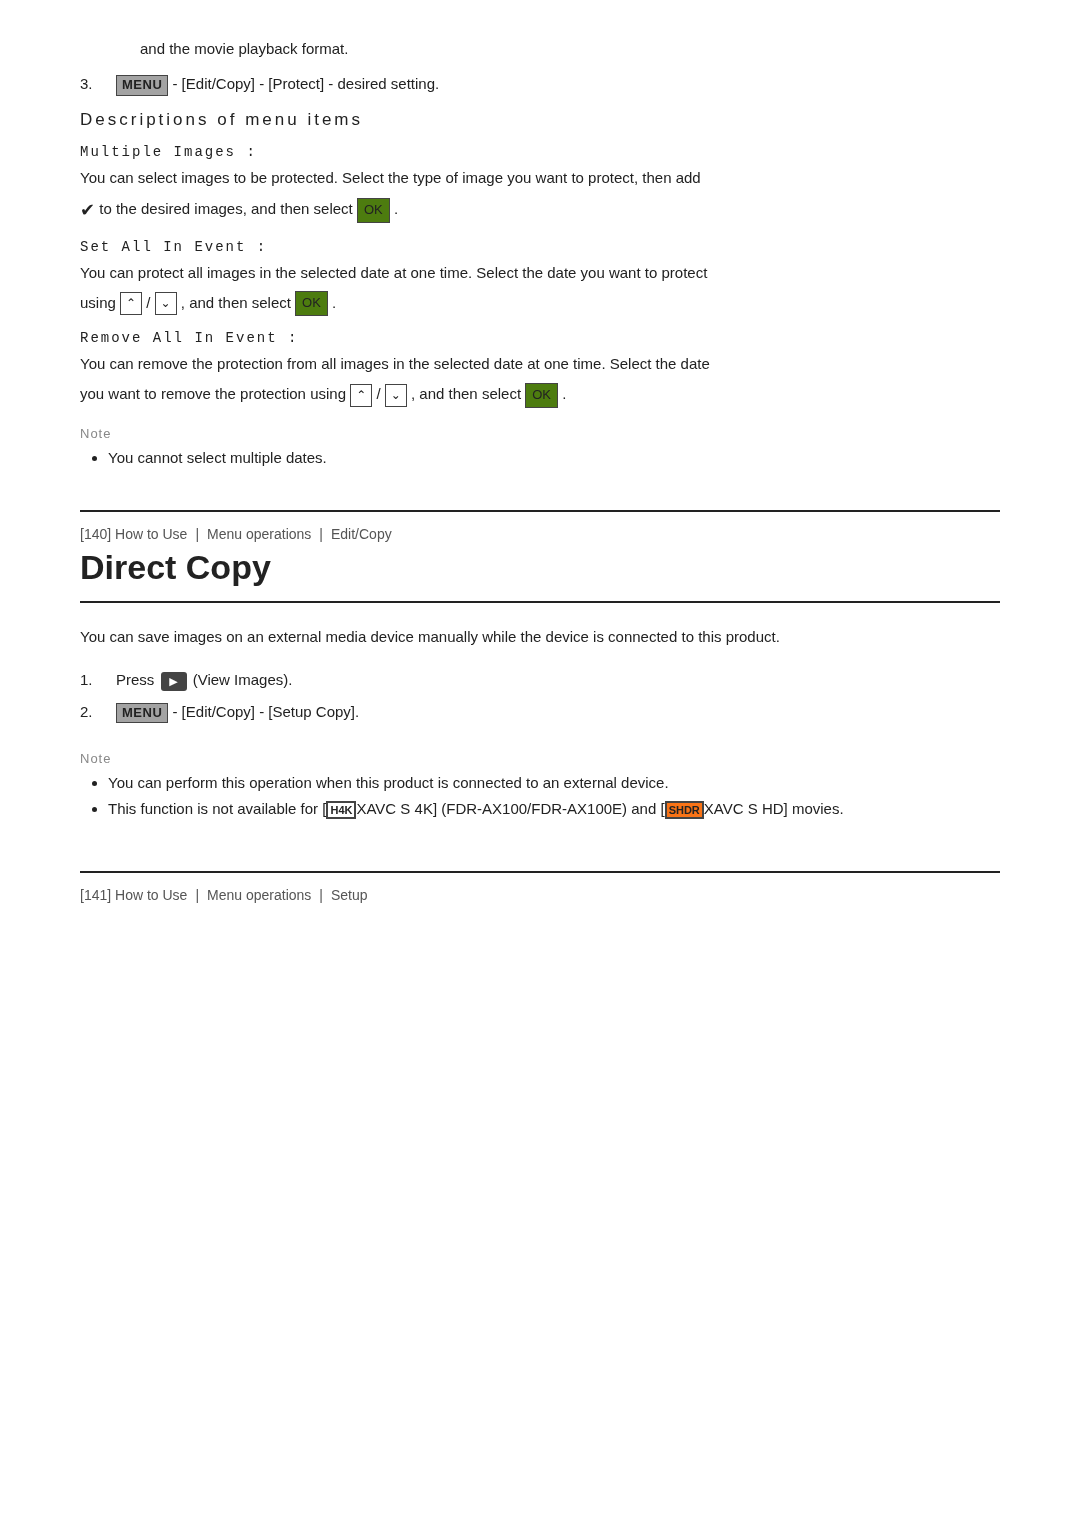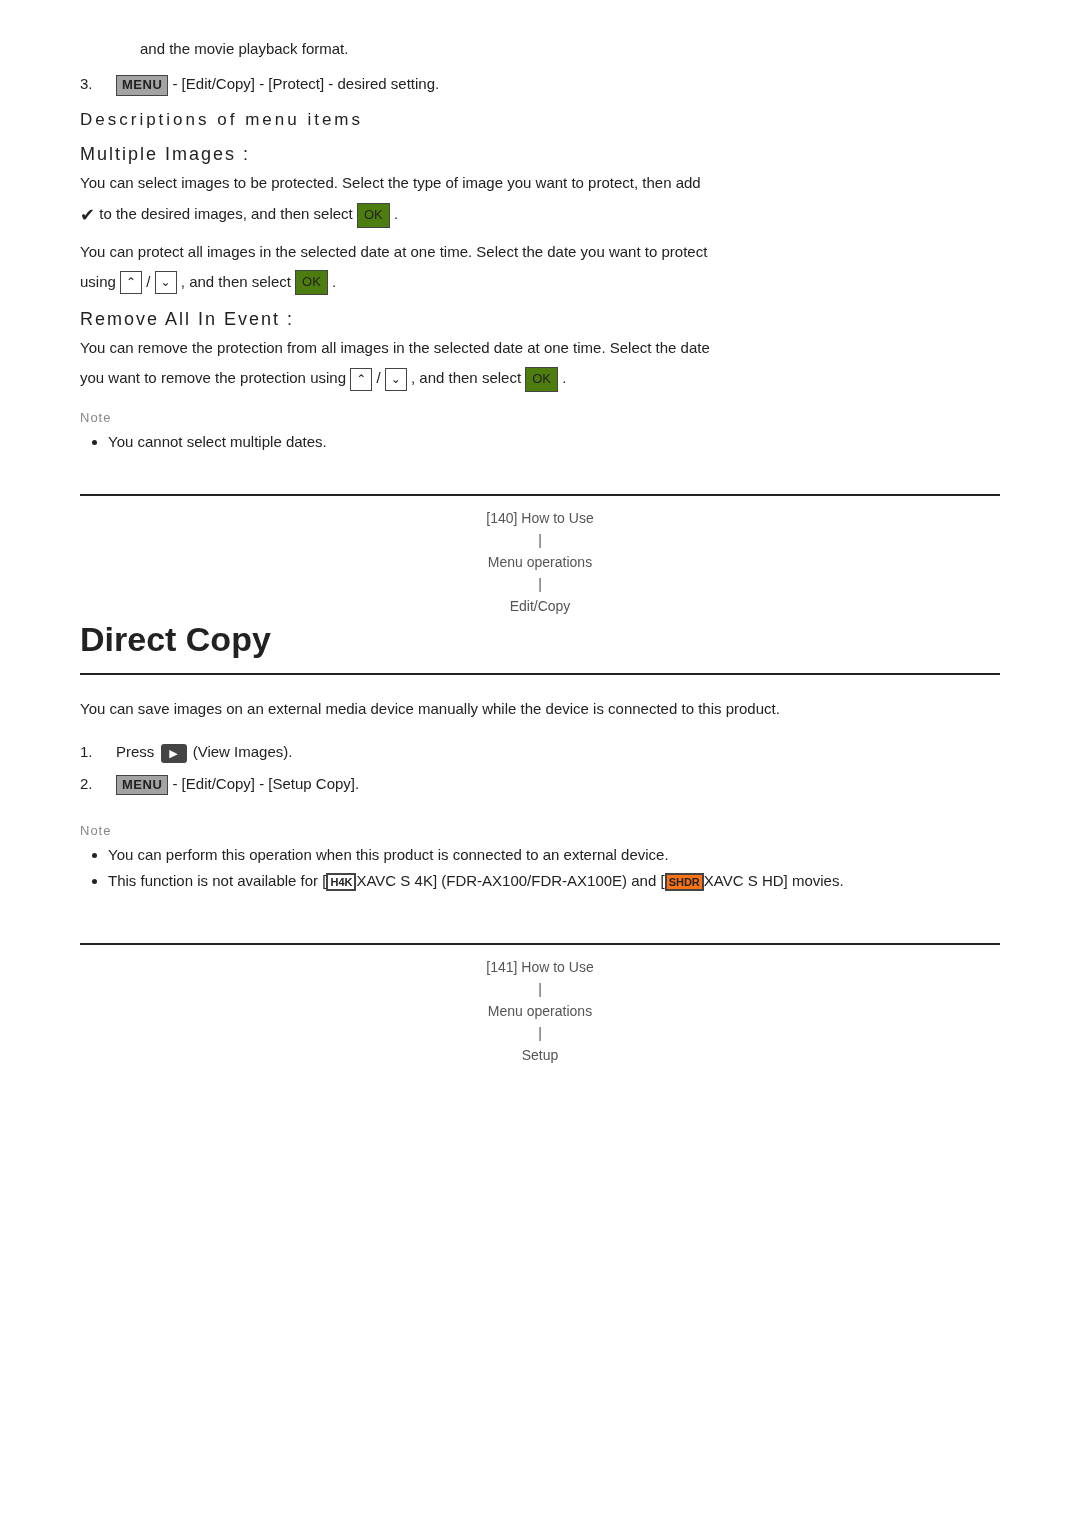--- a/index.html
+++ b/index.html
@@ -59,25 +59,25 @@
     }
     .section-heading {
       font-size: 17px;
       font-weight: normal;
       letter-spacing: 3px;
       margin-bottom: 14px;
       margin-top: 10px;
       font-family: Arial, sans-serif;
     }
     .sub-heading {
-      font-size: 18px;
+      font-size: 14px;
       letter-spacing: 2px;
       margin-bottom: 6px;
       margin-top: 14px;
-      font-family: Liberation Sans, sans-serif;
+      font-family: Liberation Mono, monospace;
     }
     .body-text {
       font-size: 15px;
       color: #222;
       margin-bottom: 6px;
       line-height: 1.6;
     }
     .note-label {
       font-size: 13px;
       color: #888;
@@ -97,21 +97,20 @@
       border-top: 2px solid #222;
       margin: 28px 0 14px 0;
     }
     .breadcrumb-row {
       font-size: 14px;
       color: #555;
       margin-bottom: 6px;
       display: flex;
       align-items: center;
       gap: 6px;
-      flex-direction: column;
     }
     .breadcrumb-sep {
       color: #555;
       margin: 0 2px;
     }
     .page-title {
       font-size: 34px;
       font-weight: bold;
       margin-bottom: 0;
       margin-top: 4px;
@@ -190,20 +189,21 @@
     </div>
     <div class="body-text">
       <span class="checkmark">✔</span>
       <span> to the desired images, and then select</span>
       <span class="ok-box">OK</span>
       <span> .</span>
     </div>
   </div>
 
   <div class="content-section">
+    <div class="sub-heading">Set All In Event :</div>
     <div class="body-text">
       <span>You can protect all images in the selected date at one time. Select the date you want to protect</span>
     </div>
     <div class="body-text">
       <span>using</span>
       <span class="arrow-box">⌃</span>
       /
       <span class="arrow-box">⌄</span>
       <span>, and then select</span>
       <span class="ok-box">OK</span>

